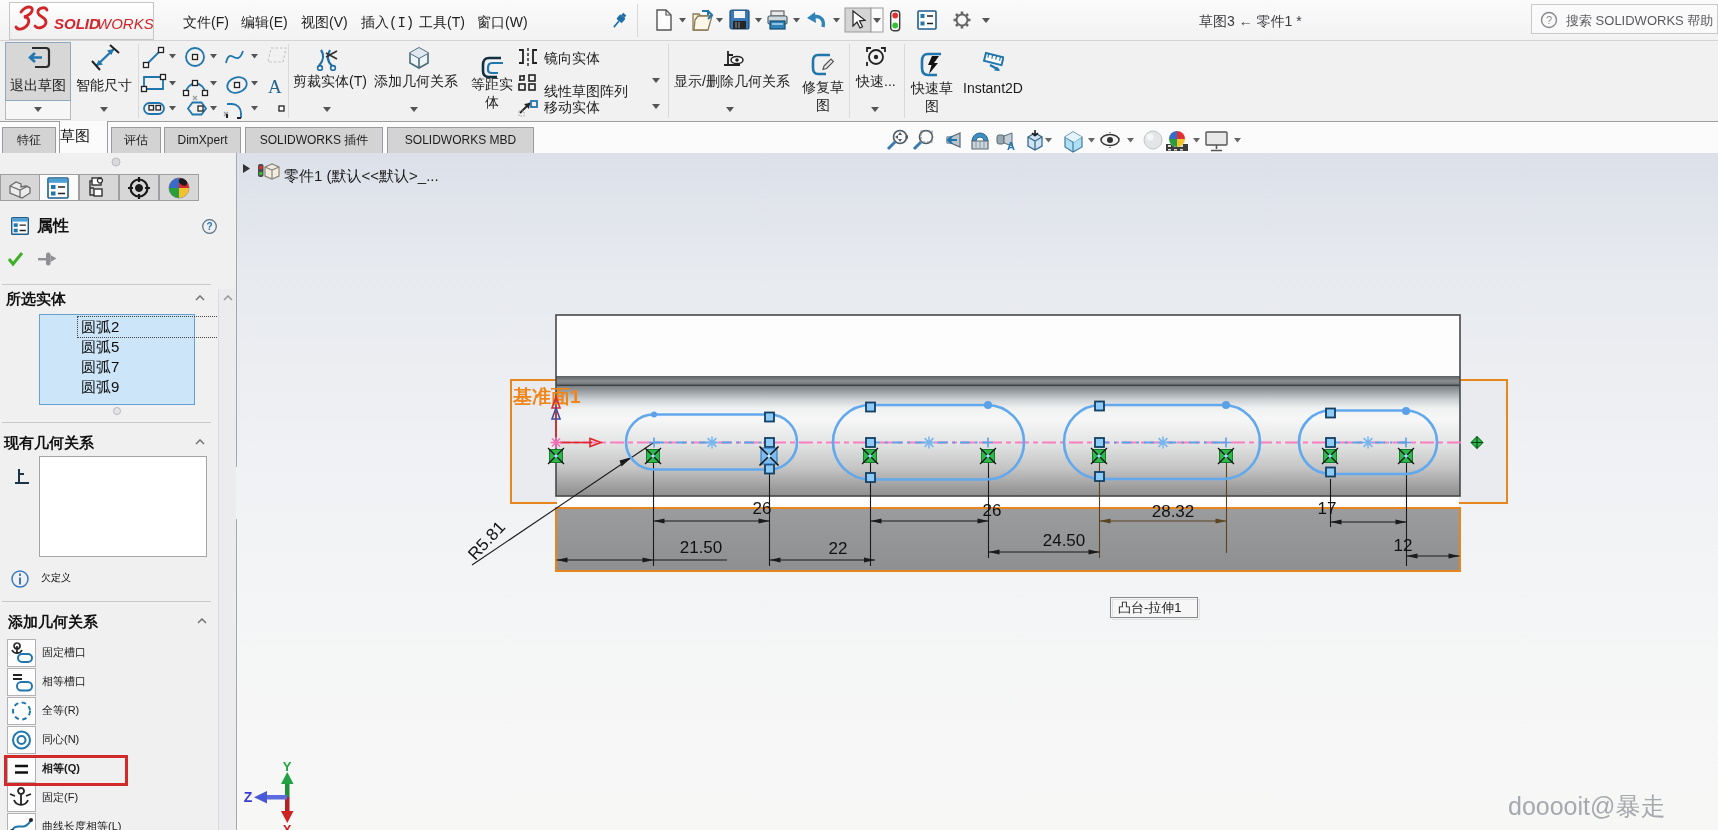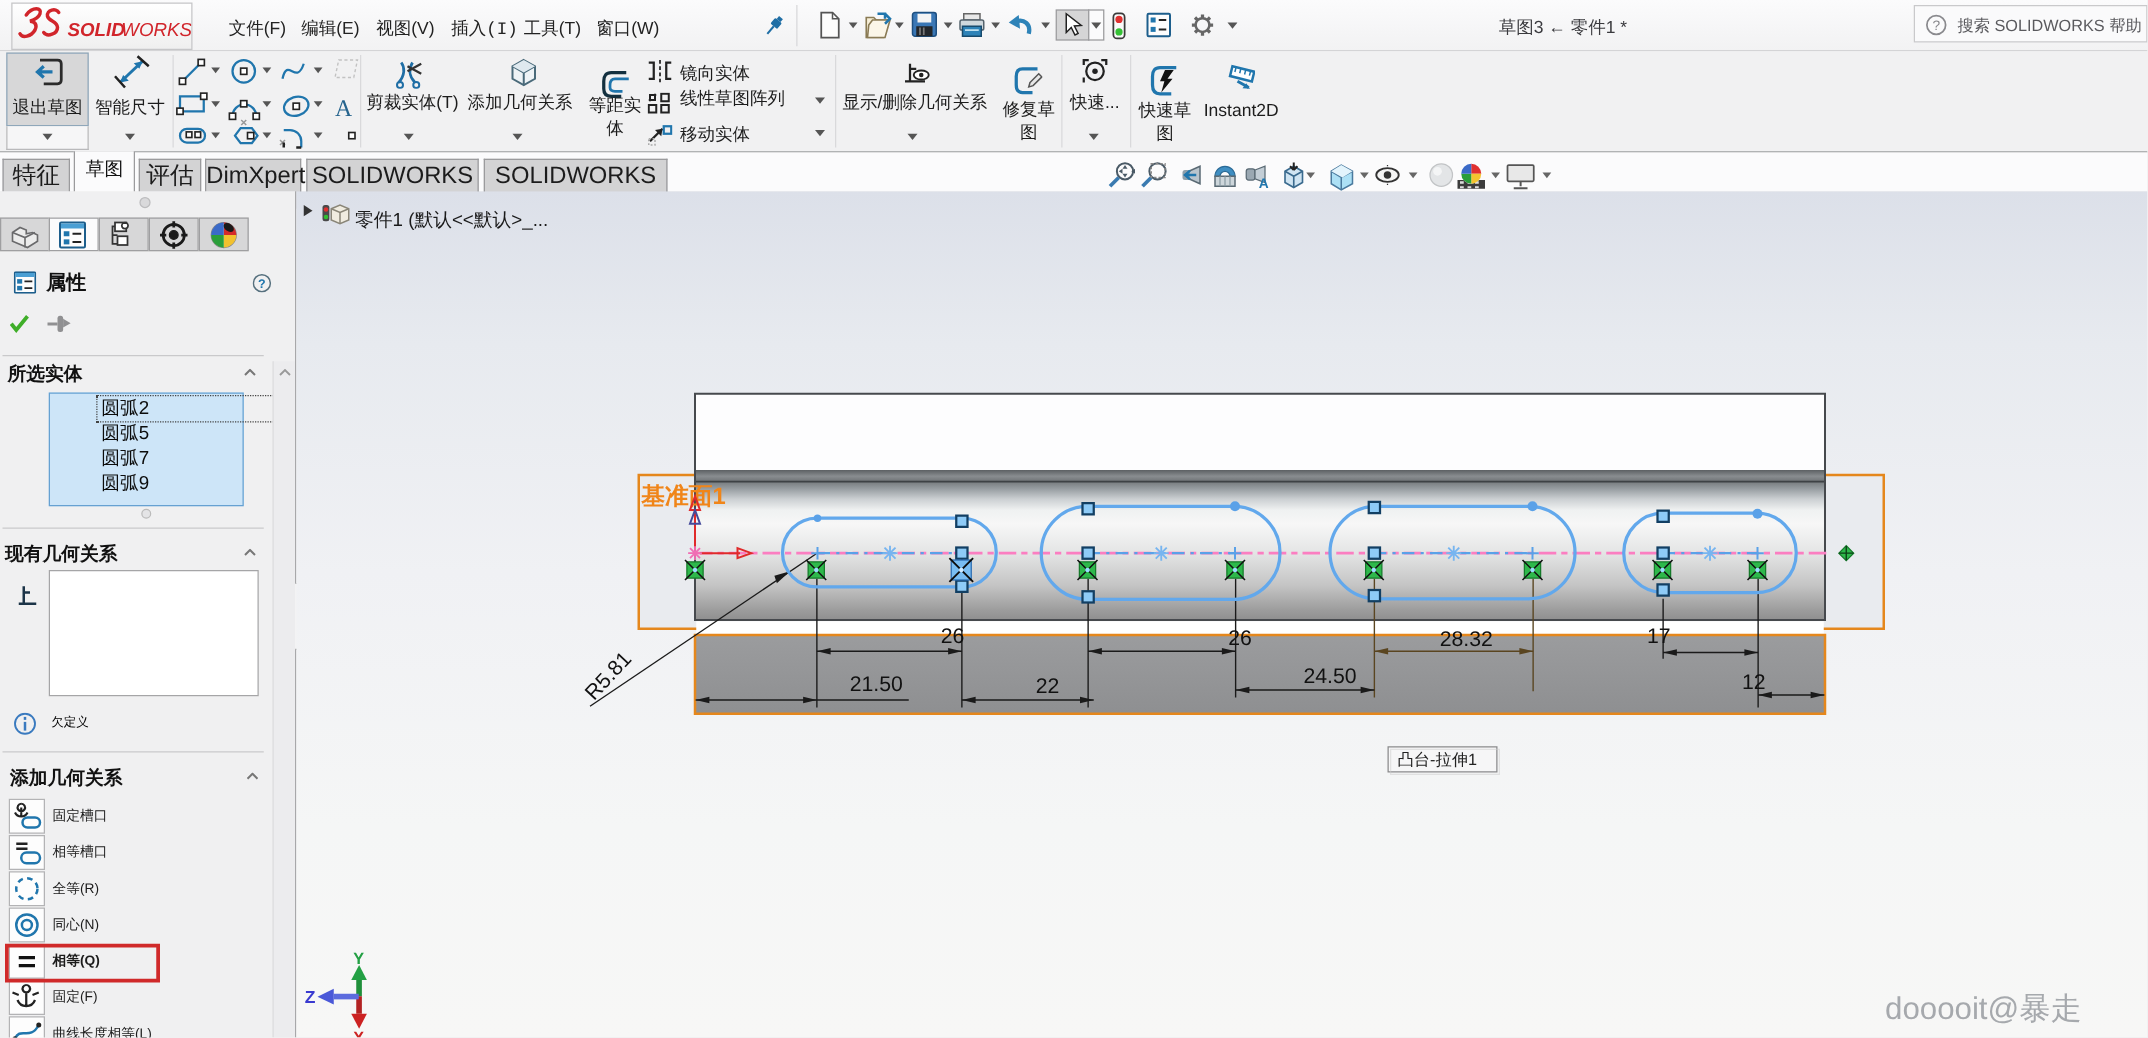--- a/index.html
+++ b/index.html
@@ -15,22 +15,22 @@
 #search span{position:absolute;left:34px;top:7px;font-size:13px;color:#5a5a5e;}
 
 #ribbon{position:absolute;left:0;top:41px;width:1718px;height:81px;background:#f1f1f2;border-bottom:1px solid #9c9ea0;}
 .rsep{position:absolute;top:3px;height:74px;width:1px;background:#d9d9db;}
 .rlabel{position:absolute;font-size:14px;color:#1c1c1c;white-space:nowrap;}
 .drop{position:absolute;width:0;height:0;border-left:4px solid transparent;border-right:4px solid transparent;border-top:5px solid #555;}
 #exitbtn{position:absolute;left:5px;top:1px;width:66px;height:59px;background:#d7d7d8;border:1px solid #8fa7ba;}
 #exitdrop{position:absolute;left:5px;top:60px;width:66px;height:19px;background:#f6f6f7;border:1px solid #b9b9bb;border-top:none;}
 
 #tabrow{position:absolute;left:0;top:122px;width:1718px;height:31px;background:#fbfbfc;}
-.tab{position:absolute;top:5px;height:40px;background:#d3d3d4;border:1px solid #9b9b9d;border-bottom:none;font-size:19px;color:#1c1c1c;text-align:center;line-height:25px;}
-#tabactive{position:absolute;left:59px;top:-1px;height:32px;width:49px;background:#fbfbfc;border:1px solid #9b9b9d;border-bottom:none;border-top:none;font-size:15px;color:#111;text-align:center;line-height:30px;z-index:3;}
+.tab{position:absolute;top:5px;height:40px;background:#d3d3d4;border:1px solid #9b9b9d;border-bottom:none;font-size:12px;color:#1c1c1c;text-align:center;line-height:25px;}
+#tabactive{position:absolute;left:59px;top:-1px;height:32px;width:49px;background:#fbfbfc;border:1px solid #9b9b9d;border-bottom:none;border-top:none;font-size:15px;color:#111;line-height:30px;z-index:3;}
 
 #panel{position:absolute;left:0;top:153px;width:237px;height:677px;background:#f0f0f1;border-right:1px solid #a8a8aa;}
 .ptab{position:absolute;top:21px;height:27px;width:40px;background:#d7d7d8;border:1px solid #9f9fa1;}
 .sechead{position:absolute;font-size:15px;font-weight:bold;color:#111;}
 .caret{position:absolute;width:10px;height:6px;}
 .divline{position:absolute;left:2px;width:209px;height:1px;background:#c9c9cb;}
 .rowlbl{position:absolute;left:42px;font-size:11px;color:#1b1b1b;}
 .iconbox{position:absolute;left:7px;width:29px;height:28px;background:#fdfdfd;border:1px solid #b3b3b5;}
 #scrollstrip{position:absolute;left:218px;top:136px;width:18px;height:541px;background:#ececee;border-left:1px solid #dcdcde;}
 </style>
@@ -216,21 +216,21 @@
   </svg>
   <div class="rlabel" style="left:544px;top:9px;">镜向实体</div>
   <svg class="abs" style="left:518px;top:33px;" width="20" height="18" viewBox="0 0 20 18">
     <g fill="none" stroke="#222" stroke-width="1.6">
       <path d="M1,6 L6,6 L6,1 M2,7 L2,2 L7,2" transform="translate(0,0)"></path>
       <rect x="1" y="10" width="6" height="6"></rect>
         <rect x="11" y="1" width="6" height="6"></rect>
         <rect x="11" y="10" width="6" height="6"></rect>
     </g>
   </svg>
-  <div class="rlabel" style="left:544px;top:29px;">线性草图阵列</div>
+  <div class="rlabel" style="left:544px;top:42px;">线性草图阵列</div>
   <svg class="abs" style="left:518px;top:58px;" width="20" height="18" viewBox="0 0 20 18">
     <path d="M2,14 L12,4" stroke="#222" stroke-width="1.8"></path>
     <path d="M12,4 l-6,1 l5,5 z" fill="#222"></path>
     <rect x="13" y="2" width="6" height="6" fill="none" stroke="#2076ad" stroke-width="1.8"></rect>
     <rect x="1" y="12" width="5" height="5" fill="none" stroke="#aaa" stroke-width="1.2" stroke-dasharray="1.5 1.5"></rect>
   </svg>
   <div class="rlabel" style="left:544px;top:58px;">移动实体</div>
   <span class="drop" style="left:652px;top:37px;"></span>
   <span class="drop" style="left:652px;top:63px;"></span>
   <div class="rsep" style="left:668px;"></div>

